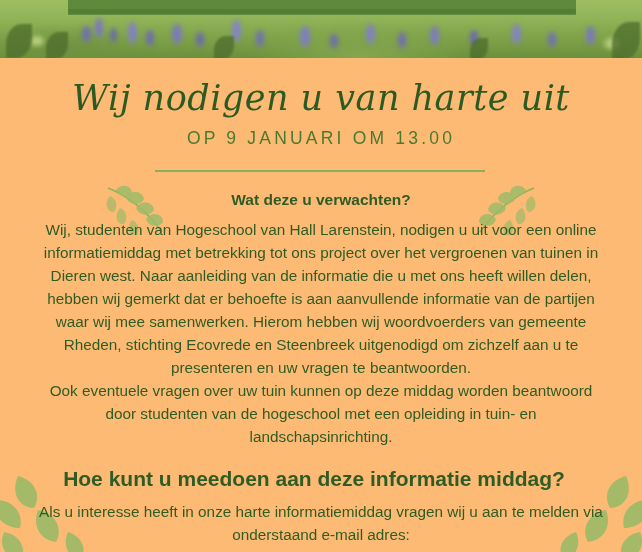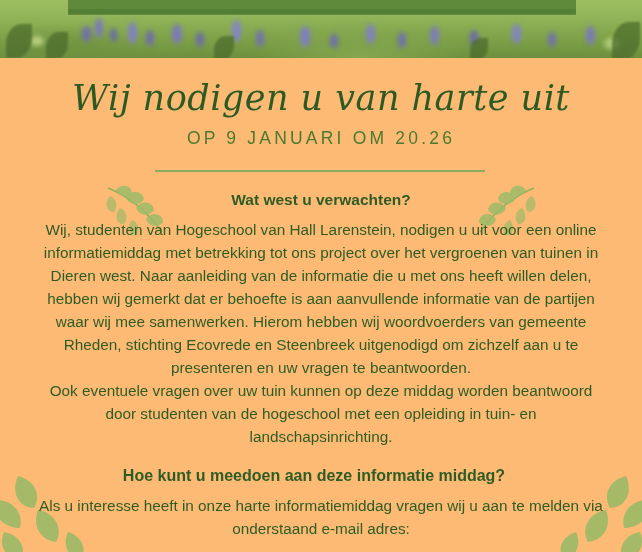--- a/index.html
+++ b/index.html
@@ -145,21 +145,21 @@
     color: #2f5c25;
     padding: 0 36px;
     margin: 0;
     text-align: center;
   }
   .body-text + .body-text { margin-top: 0px; }
 
   .heading2 {
     font-family: "Liberation Sans", sans-serif;
     font-weight: bold;
-    font-size: 16px;
+    font-size: 21px;
     color: #2f5c25;
     margin: 18px 14px 10px 0;
   }
 </style>
 </head>
 <body>
 
 <div class="page">
 
   <div class="photo-band">
@@ -246,27 +246,27 @@
         <path d="M10 62 C 26 64, 34 80, 26 92 C 12 88, 4 76, 10 62 Z"></path>
         <path d="M74 62 C 88 66, 94 80, 86 90 C 74 88, 68 74, 74 62 Z"></path>
       </g>
     </svg>
   </div>
 
   <div class="content">
 
     <h1 class="script-title">Wij nodigen u van harte uit</h1>
 
-    <div class="subtitle">OP 9 JANUARI OM 20.26</div>
+    <div class="subtitle">OP 9 JANUARI OM 13.00</div>
 
     <div class="divider-wrap">
       <div class="divider-line"></div>
     </div>
 
-    <h2 class="section-heading">Wat west u verwachten?</h2>
+    <h2 class="section-heading">Wat deze u verwachten?</h2>
 
     <p class="body-text">Wij, studenten van Hogeschool van Hall Larenstein, nodigen u uit voor een online informatiemiddag met betrekking tot ons project over het vergroenen van tuinen in Dieren west. Naar aanleiding van de informatie die u met ons heeft willen delen, hebben wij gemerkt dat er behoefte is aan aanvullende informatie van de partijen waar wij mee samenwerken. Hierom hebben wij woordvoerders van gemeente Rheden, stichting Ecovrede en Steenbreek uitgenodigd om zichzelf aan u te presenteren en uw vragen te beantwoorden.</p>
 
     <p class="body-text">Ook eventuele vragen over uw tuin kunnen op deze middag worden beantwoord door studenten van de hogeschool met een opleiding in tuin- en landschapsinrichting.</p>
 
     <h2 class="heading2">Hoe kunt u meedoen aan deze informatie middag?</h2>
 
     <p class="body-text">Als u interesse heeft in onze harte informatiemiddag vragen wij u aan te melden via onderstaand e-mail adres:</p>
 
   </div>

